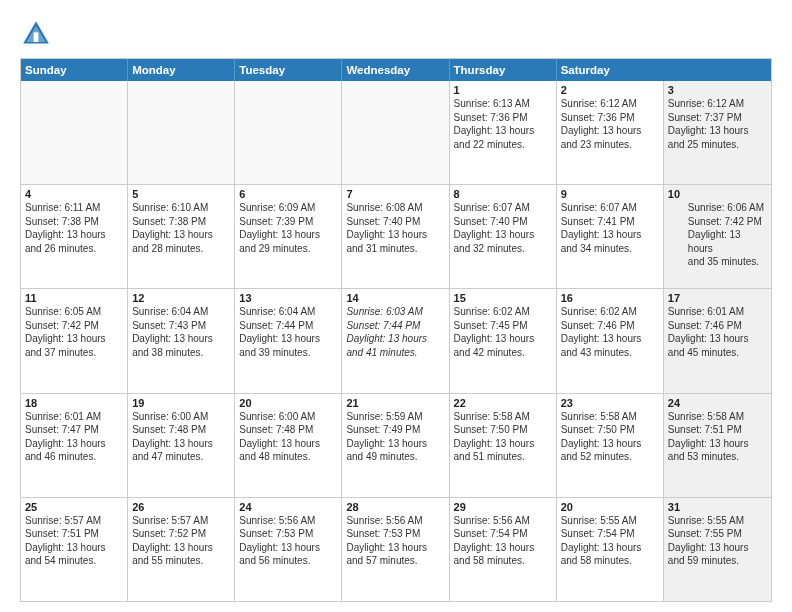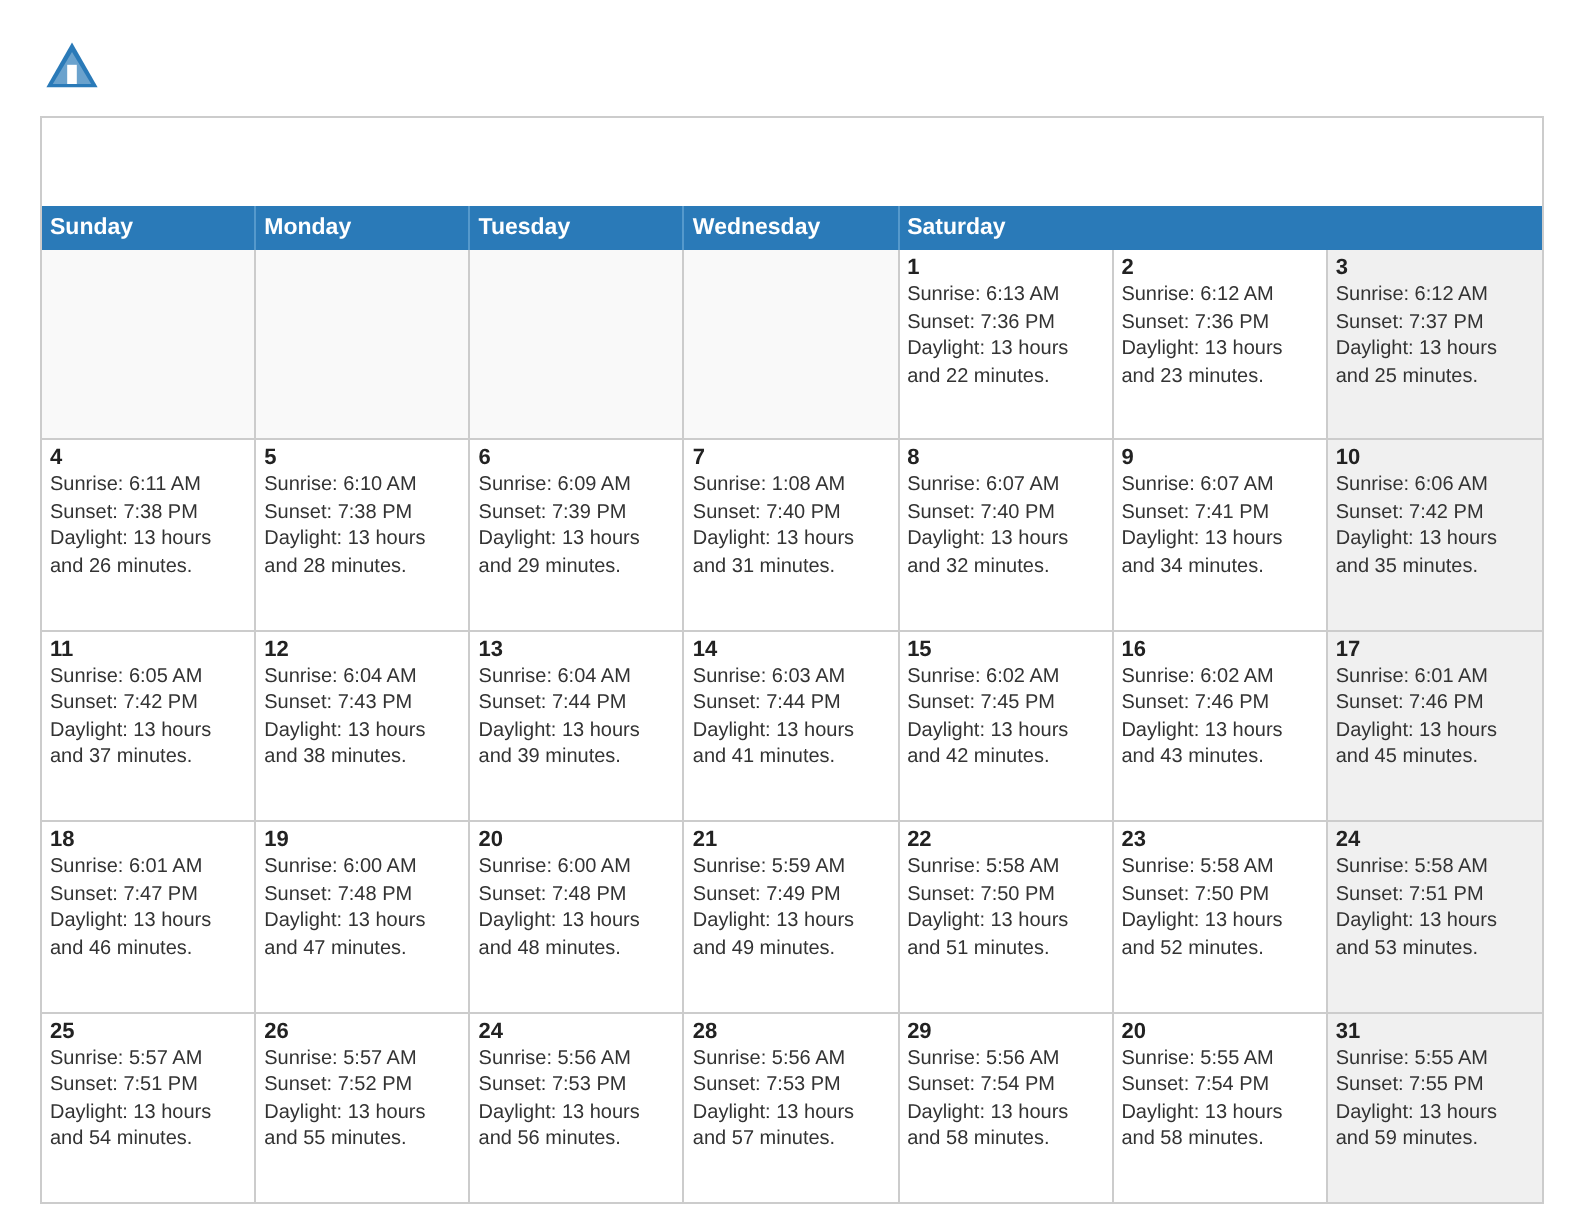--- a/index.html
+++ b/index.html
@@ -62,21 +62,20 @@
     .calendar {
       flex: 1;
       display: flex;
       flex-direction: column;
       border: 1px solid #ccc;
     }
     .cal-header {
       display: grid;
       grid-template-columns: repeat(7, 1fr);
       background: #2a7ab8;
-      margin-top: 44px;
     }
     .cal-header-cell {
       color: #fff;
       font-size: 11.5px;
       font-weight: bold;
       padding: 5px 4px;
       text-align: left;
       border-right: 1px solid #5599cc;
     }
     .cal-header-cell:last-child { border-right: none; }
@@ -139,20 +138,21 @@
       <div class="title-location"></div>
     </div>
   </div>
 
   <div class="calendar">
     <div class="cal-header" id="cal-header">
         <div class="cal-header-cell">Sunday</div>
         <div class="cal-header-cell">Monday</div>
         <div class="cal-header-cell">Tuesday</div>
         <div class="cal-header-cell">Wednesday</div>
+        <div class="cal-header-cell">Thursday</div>
         <div class="cal-header-cell">Saturday</div>
       </div>
     <div class="cal-body" id="cal-body">
         <div class="cal-row">
           <div class="cal-cell empty"></div>
           <div class="cal-cell empty"></div>
           <div class="cal-cell empty"></div>
           <div class="cal-cell empty"></div>
           <div class="cal-cell">
             <span class="day-num">1</span>
@@ -193,42 +193,42 @@
           </div>
           <div class="cal-cell">
             <span class="day-num">6</span>
             <div class="cell-info" style="white-space: pre-line;">Sunrise: 6:09 AM
 Sunset: 7:39 PM
 Daylight: 13 hours
 and 29 minutes.</div>
           </div>
           <div class="cal-cell">
             <span class="day-num">7</span>
-            <div class="cell-info" style="white-space: pre-line;">Sunrise: 1:08 AM
+            <div class="cell-info" style="white-space: pre-line;">Sunrise: 6:08 AM
 Sunset: 7:40 PM
 Daylight: 13 hours
 and 31 minutes.</div>
           </div>
           <div class="cal-cell">
             <span class="day-num">8</span>
             <div class="cell-info" style="white-space: pre-line;">Sunrise: 6:07 AM
 Sunset: 7:40 PM
 Daylight: 13 hours
 and 32 minutes.</div>
           </div>
           <div class="cal-cell">
             <span class="day-num">9</span>
             <div class="cell-info" style="white-space: pre-line;">Sunrise: 6:07 AM
 Sunset: 7:41 PM
 Daylight: 13 hours
 and 34 minutes.</div>
           </div>
           <div class="cal-cell shaded">
             <span class="day-num">10</span>
-            <div class="cell-info" style="white-space: pre-line;">Sunrise: 6:06 AM
+            <div class="cell-info" style="white-space: pre-line; margin-left: 20px;">Sunrise: 6:06 AM
 Sunset: 7:42 PM
 Daylight: 13 hours
 and 35 minutes.</div>
           </div>
         </div>
         <div class="cal-row">
           <div class="cal-cell">
             <span class="day-num">11</span>
             <div class="cell-info" style="white-space: pre-line;">Sunrise: 6:05 AM
 Sunset: 7:42 PM
@@ -244,21 +244,21 @@
           </div>
           <div class="cal-cell">
             <span class="day-num">13</span>
             <div class="cell-info" style="white-space: pre-line;">Sunrise: 6:04 AM
 Sunset: 7:44 PM
 Daylight: 13 hours
 and 39 minutes.</div>
           </div>
           <div class="cal-cell">
             <span class="day-num">14</span>
-            <div class="cell-info" style="white-space: pre-line;">Sunrise: 6:03 AM
+            <div class="cell-info" style="white-space: pre-line; font-style: italic;">Sunrise: 6:03 AM
 Sunset: 7:44 PM
 Daylight: 13 hours
 and 41 minutes.</div>
           </div>
           <div class="cal-cell">
             <span class="day-num">15</span>
             <div class="cell-info" style="white-space: pre-line;">Sunrise: 6:02 AM
 Sunset: 7:45 PM
 Daylight: 13 hours
 and 42 minutes.</div>

